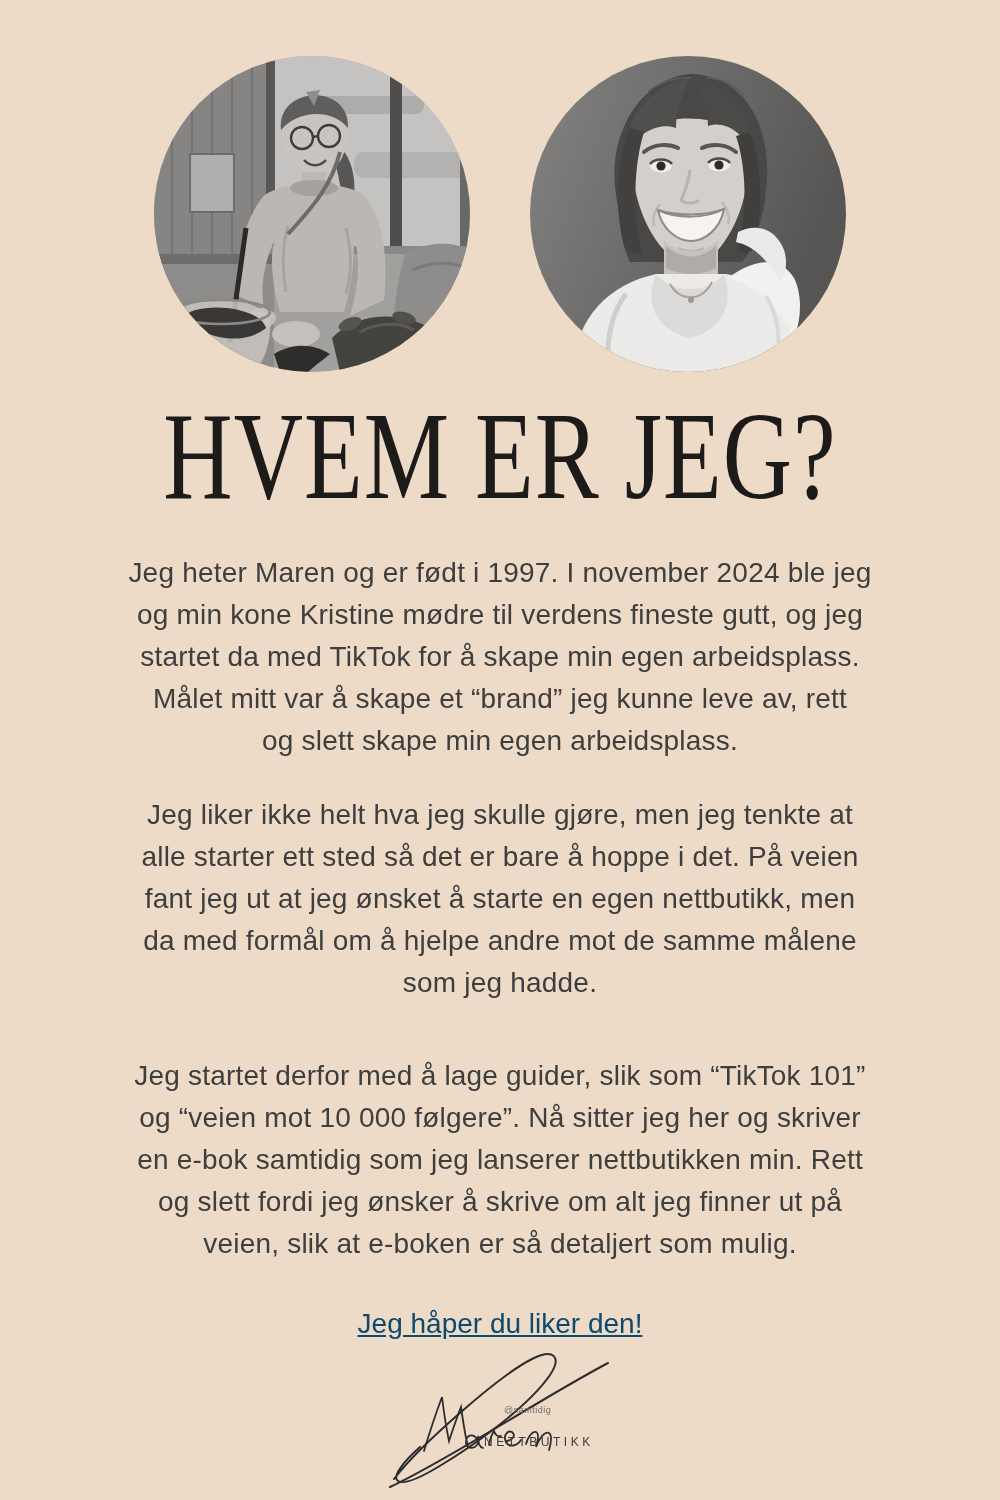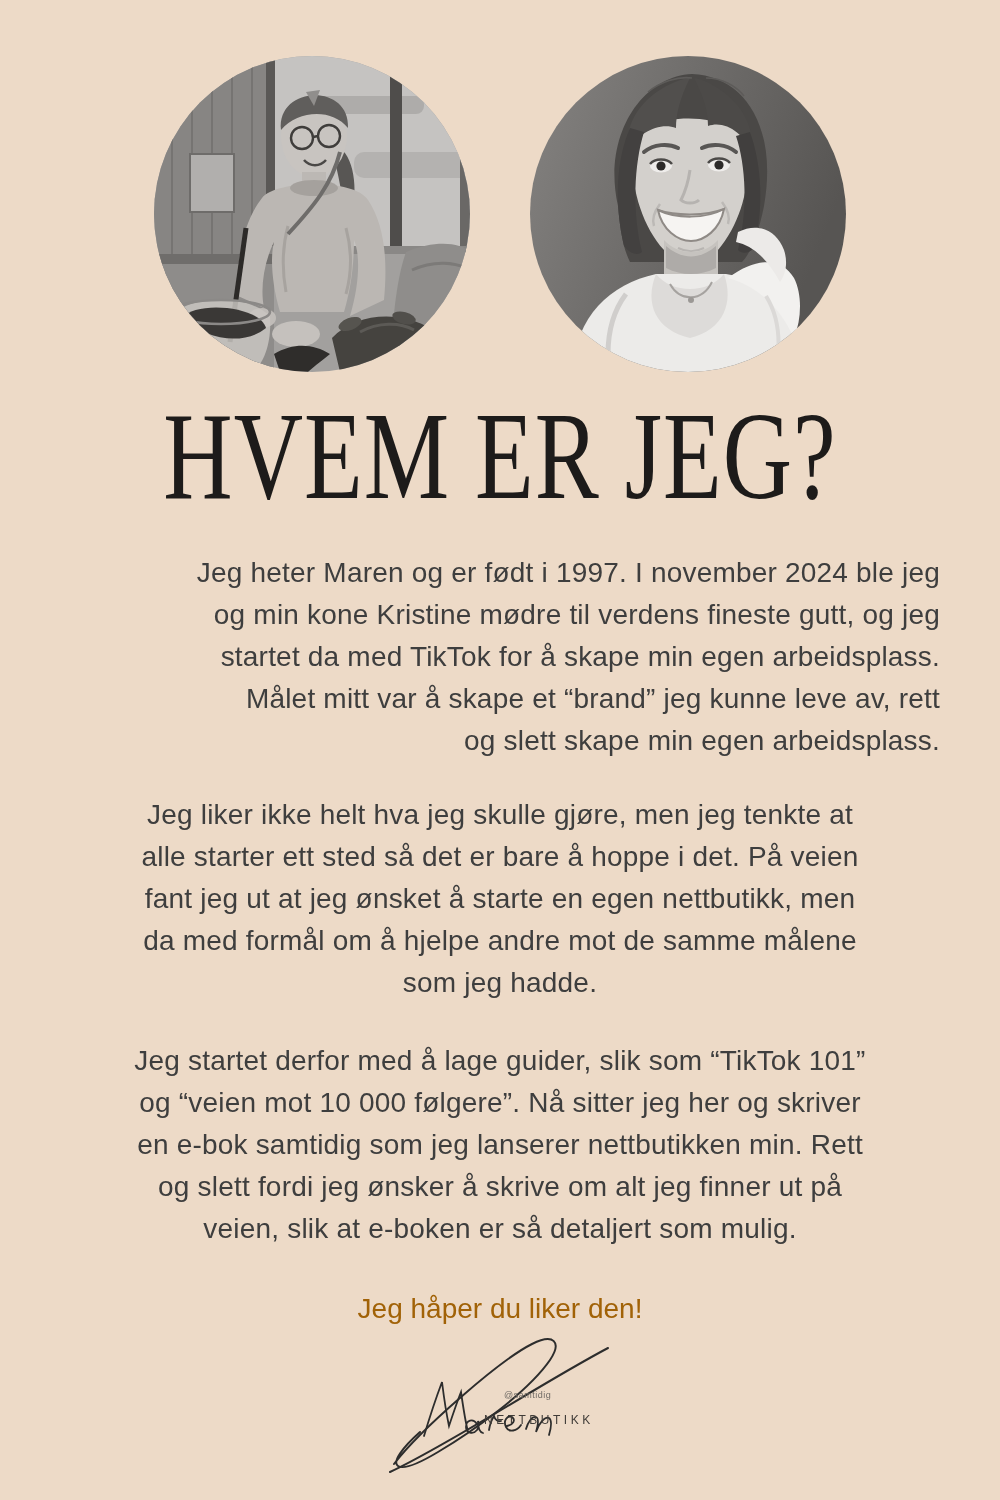--- a/index.html
+++ b/index.html
@@ -33,41 +33,42 @@
   .para{
     white-space:pre-line;
     text-align:center;
     width:880px;
     margin:32px auto 0 auto;
     font-size:28px;
     line-height:42px;
     letter-spacing:0.2px;
     color:#3e3e3e;
   }
-  .para.first{margin-top:34px;text-align:right;}
-  .para.third{margin-top:36px;}
+  .para.first{margin-top:34px;}
+  .para.third{margin-top:51px;}
   .closing{
     margin:38px auto 0 auto;
     text-align:center;
     font-size:28px;
     line-height:42px;
-    color:#a16207;
+    color:#0c4a6e;
+    text-decoration:underline;
   }
   .signature{
     position:relative;
     width:240px;height:145px;
     margin:2px auto 0 auto;
   }
   .signature svg{position:absolute;left:0;top:0;}
   .sig-handle{
     position:absolute;left:124px;top:58px;
     font-size:9px;color:#6f6a64;letter-spacing:0.5px;
   }
   .sig-brand{
-    position:absolute;left:104px;top:81px;
+    position:absolute;left:104px;top:88px;
     font-size:12px;color:#403c38;letter-spacing:3.5px;
   }
 </style>
 </head>
 <body>
 
 <div class="page">
 
   <div class="photo-row">
 

